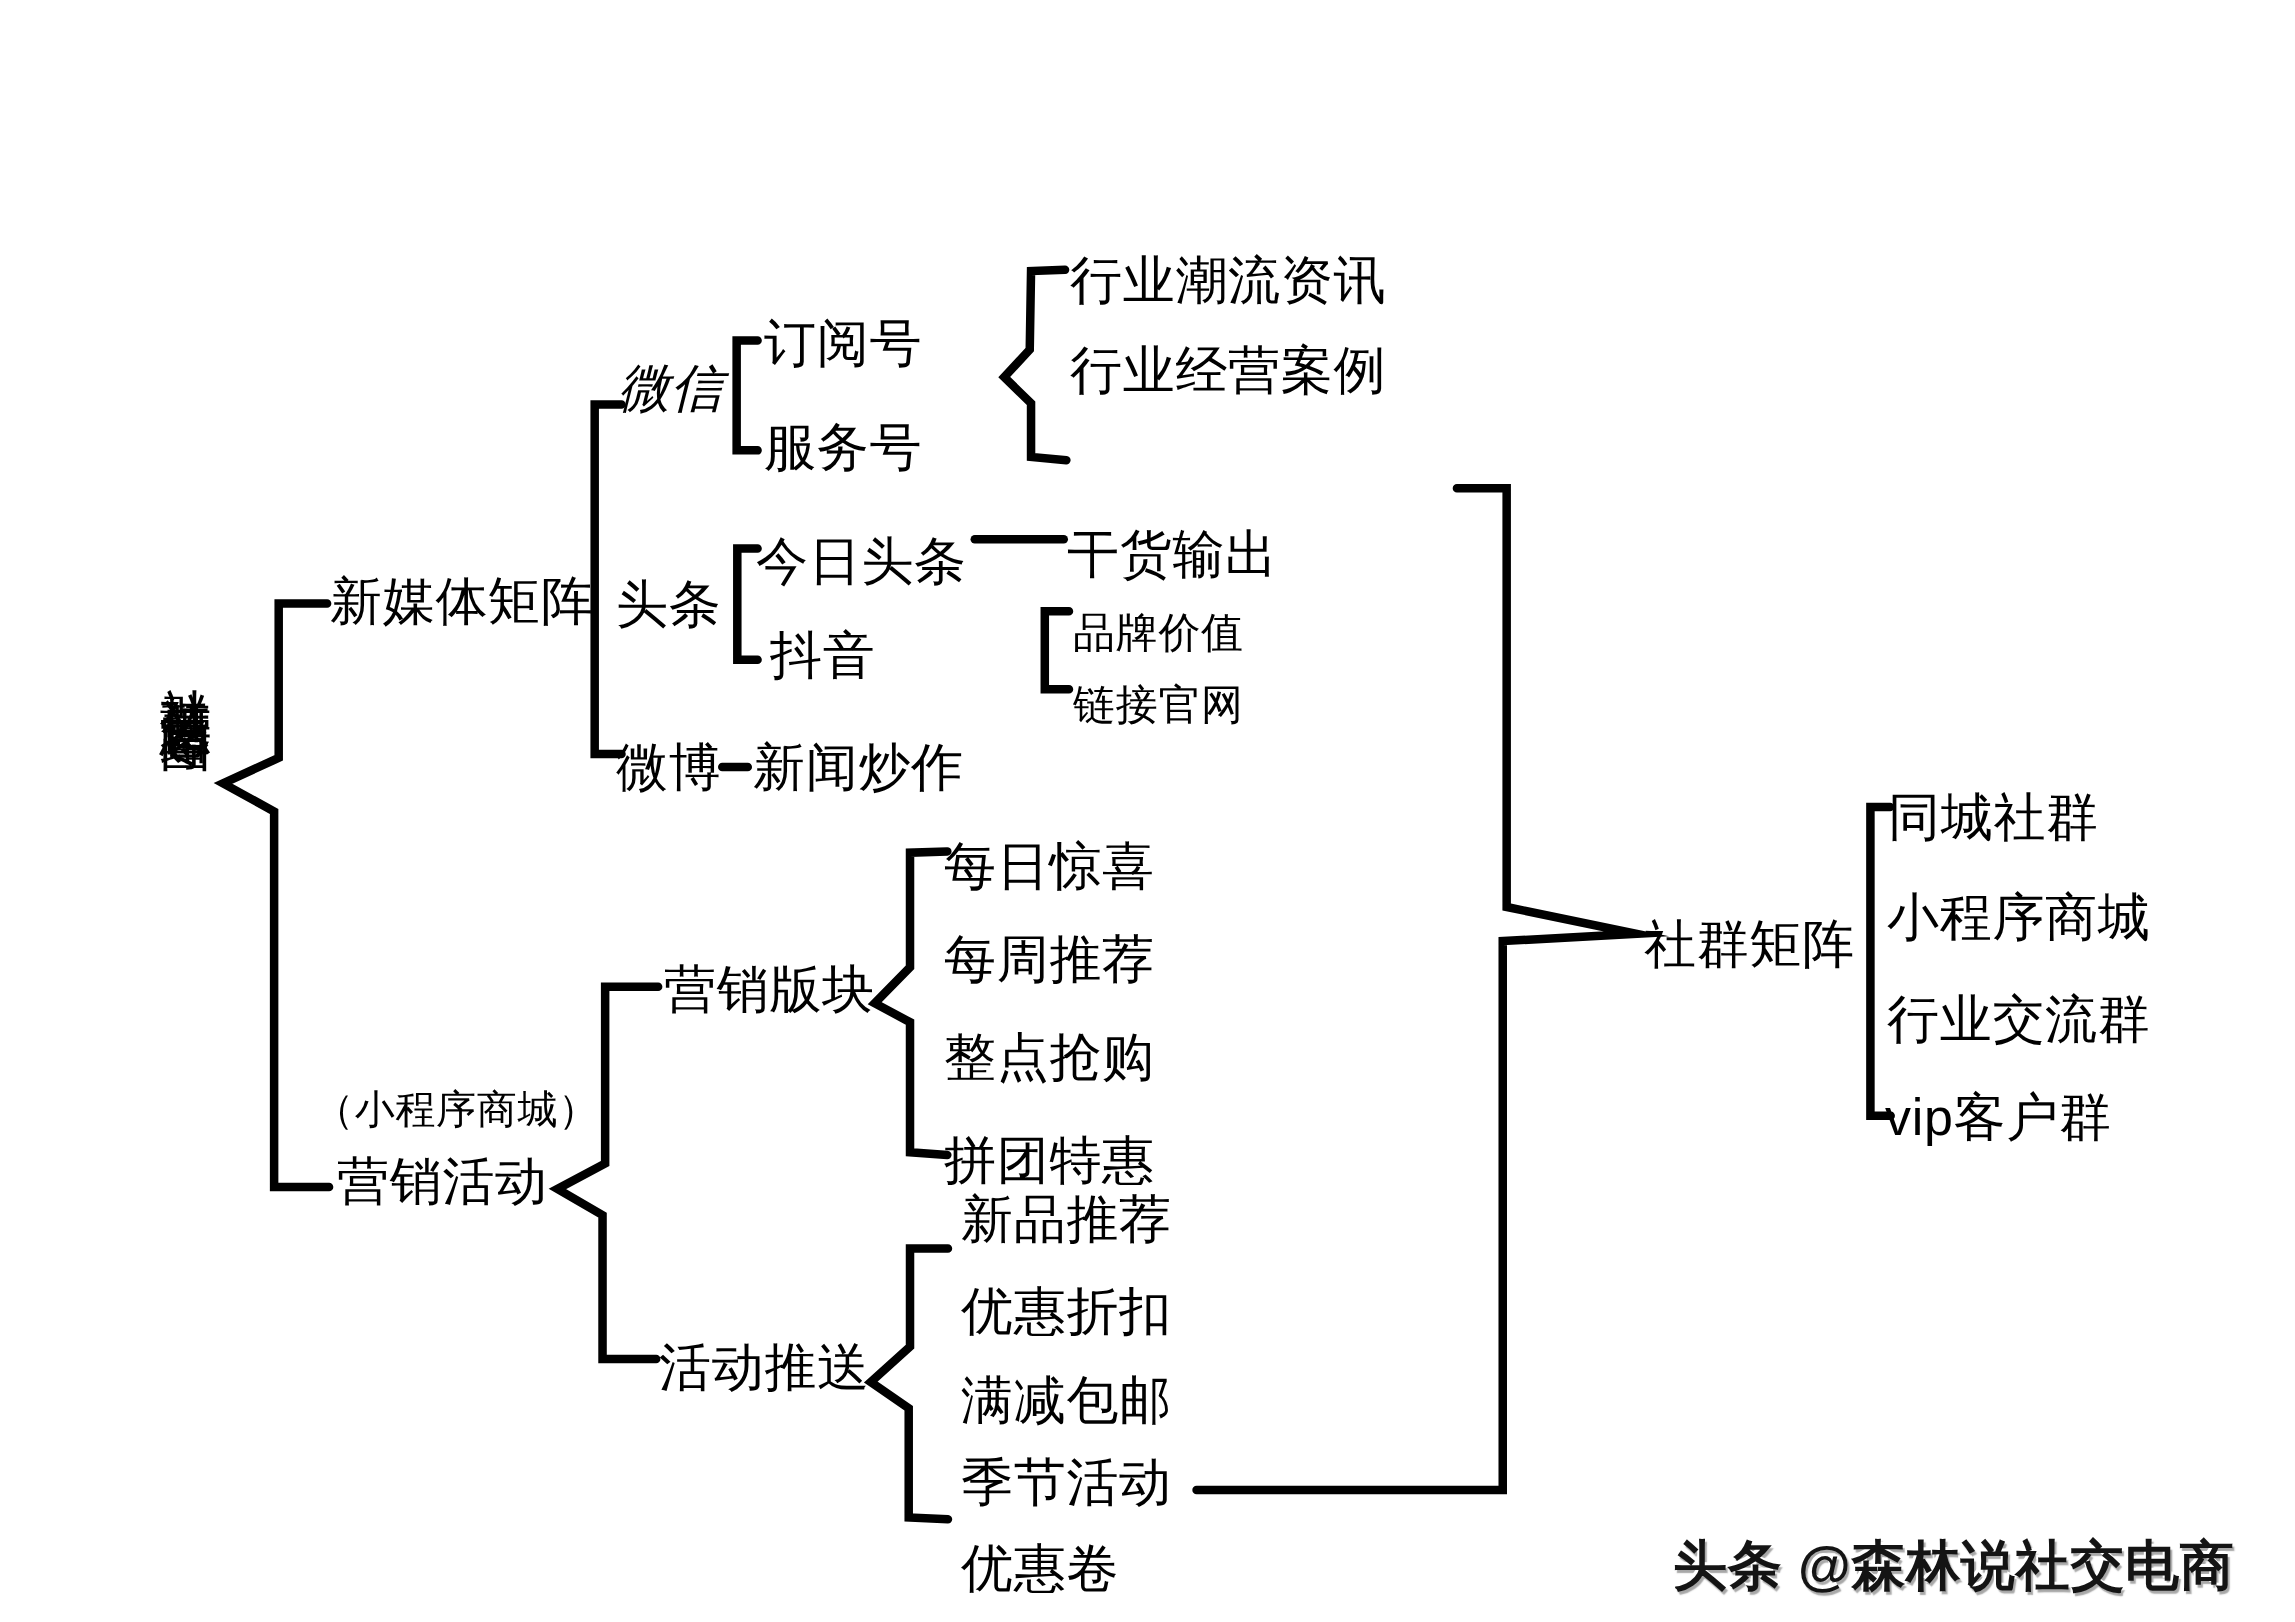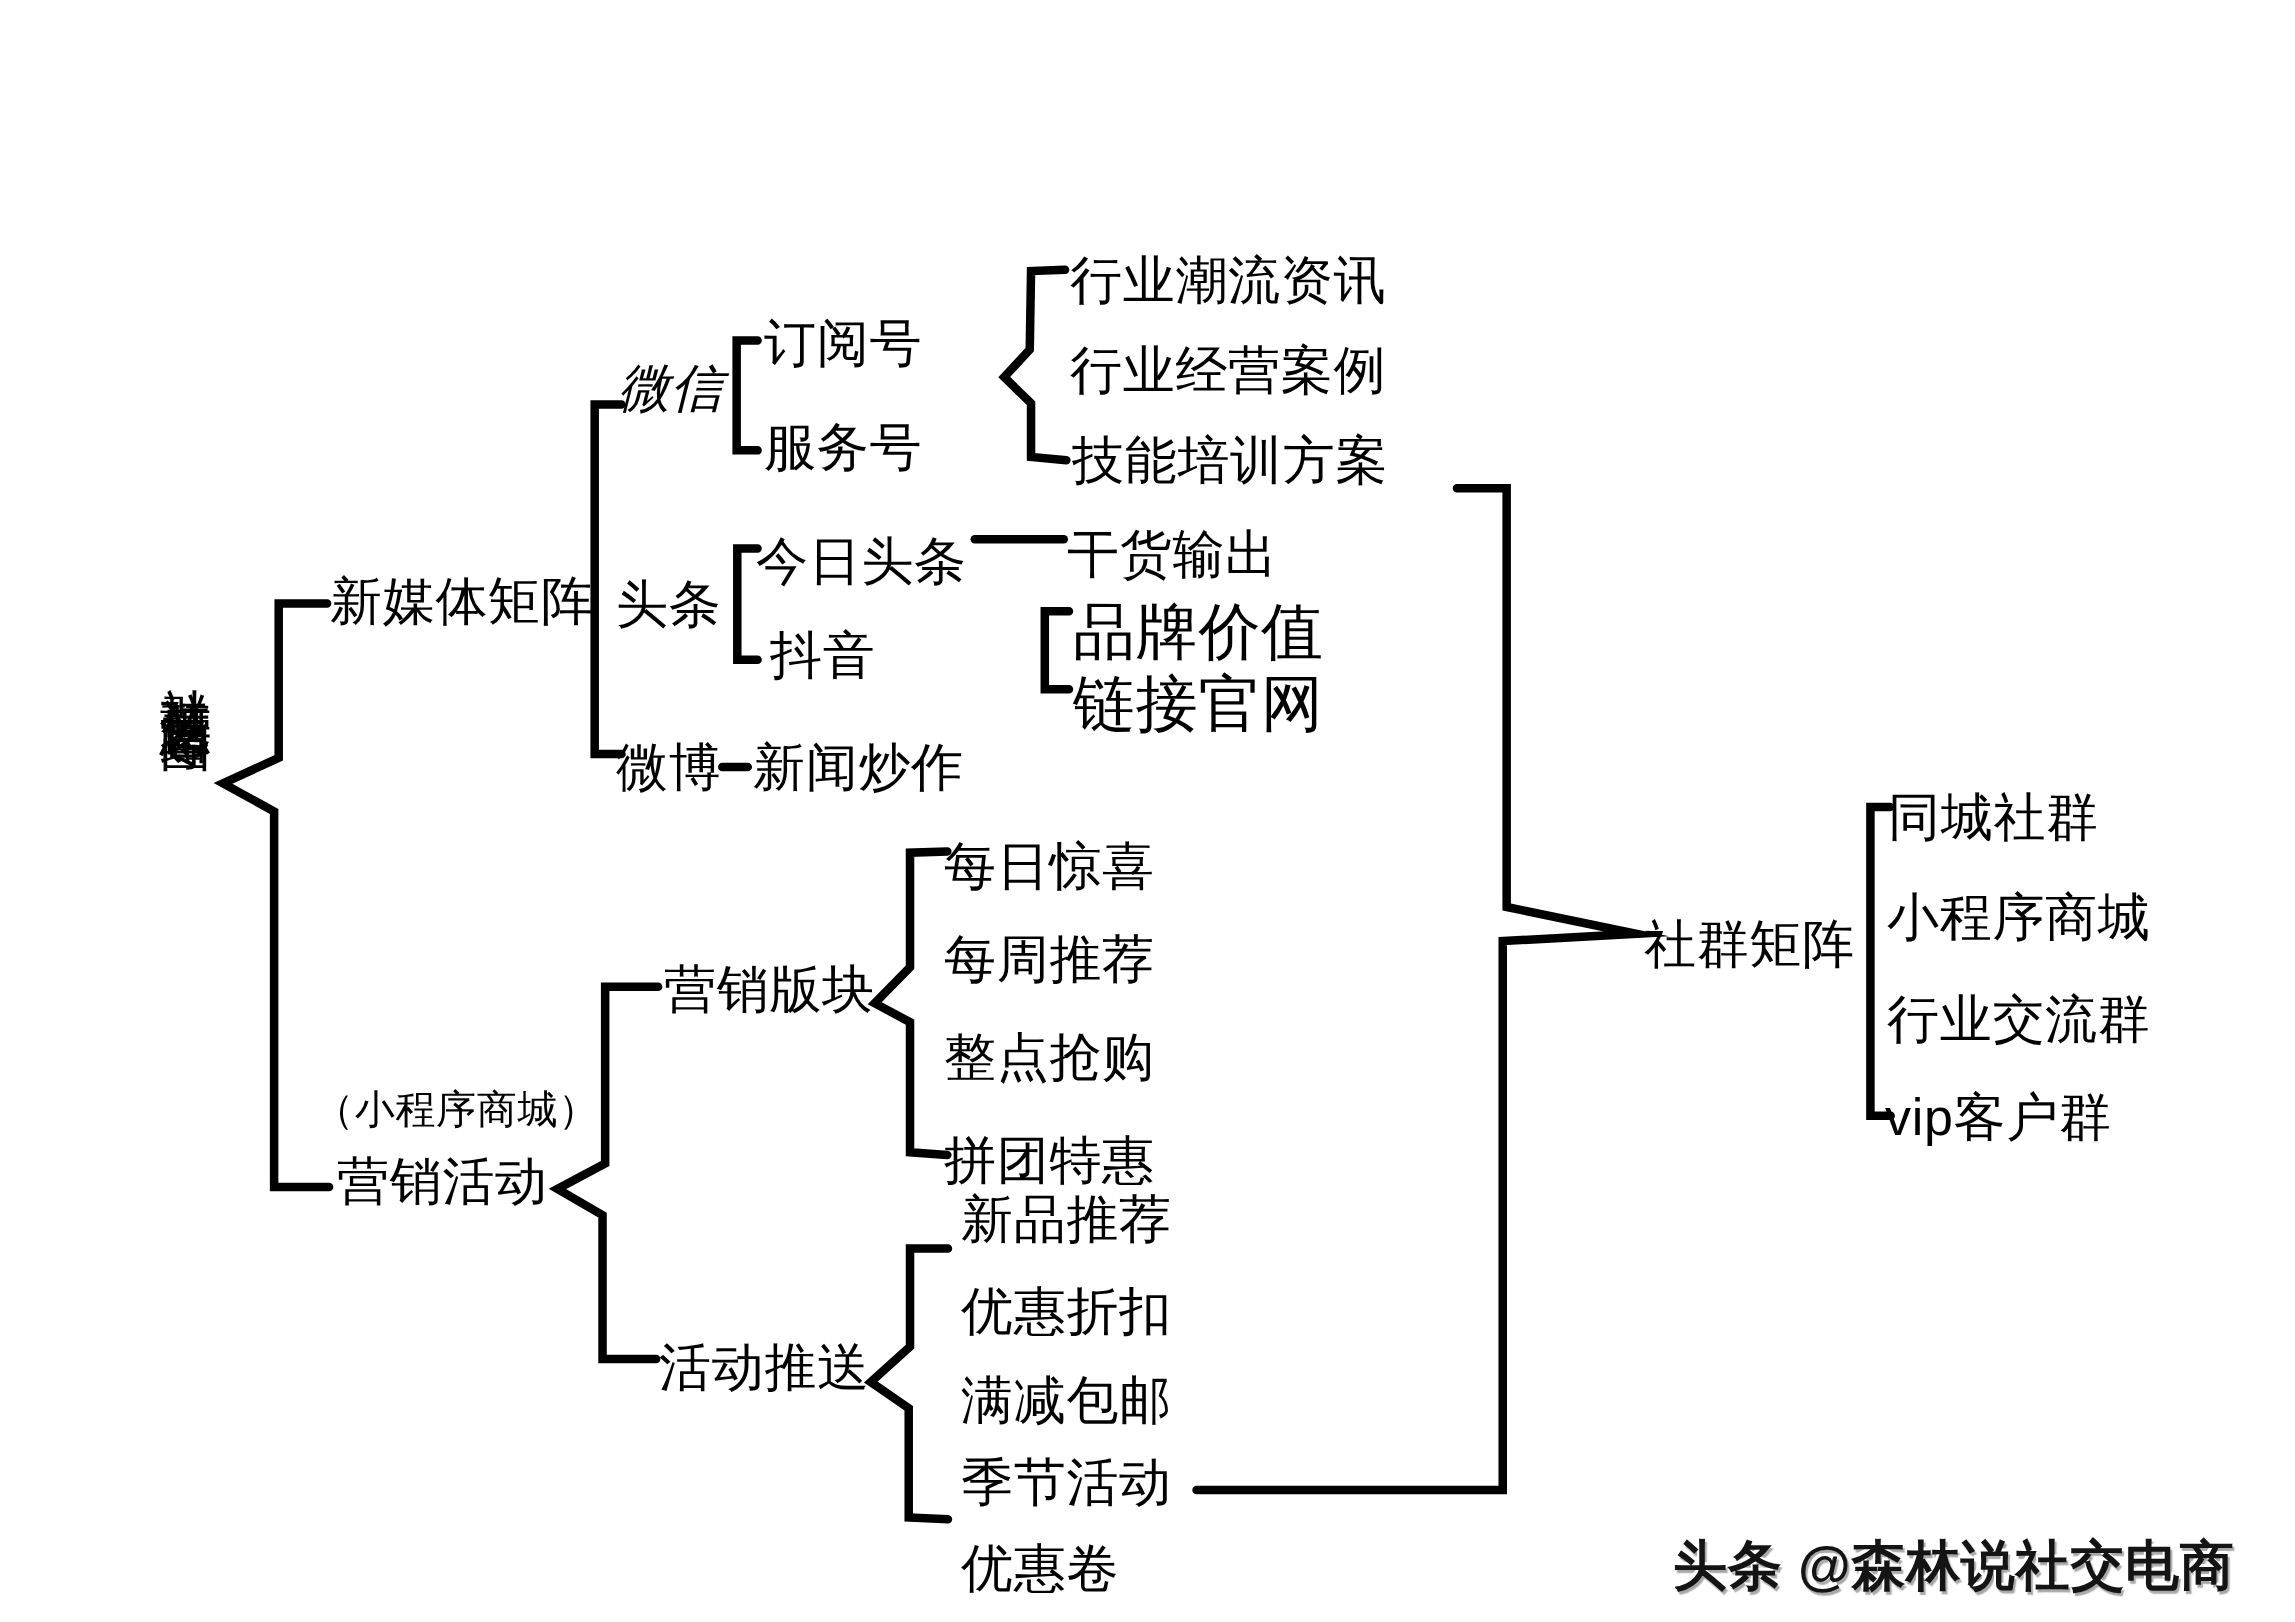--- a/index.html
+++ b/index.html
@@ -28,21 +28,21 @@
     line-height:1.08;
     letter-spacing:0.7px;
     color:#000;
   }
   .vert{
     writing-mode:vertical-rl;
     text-orientation:upright;
     letter-spacing:5.2px;
     line-height:1;
   }
-  .small{font-size:62px;}
+  .small{font-size:42px;margin-top:11px;}
   .paren{font-size:40px;}
   .wm{
     font-size:54px;
     font-weight:bold;
     color:#141414;
     text-shadow:-2px -2.6px 0 #ffffff, 2px 2.6px 1.3px rgba(0,0,0,0.35);
   }
 </style>
 </head>
 <body>
@@ -66,21 +66,20 @@
   </svg>
 
   <div class="lbl vert" style="left:160px;top:647px;">社群运营思路导图</div>
 
   <div class="lbl" style="left:330px;top:573px;">新媒体矩阵</div>
   <div class="lbl" style="left:618px;top:360px;font-style:italic;">微信</div>
   <div class="lbl" style="left:764px;top:315px;">订阅号</div>
   <div class="lbl" style="left:764px;top:419px;">服务号</div>
   <div class="lbl" style="left:1070px;top:252px;">行业潮流资讯</div>
   <div class="lbl" style="left:1070px;top:342px;">行业经营案例</div>
-  <div class="lbl" style="left:1072px;top:432px;">技能培训方案</div>
 
   <div class="lbl" style="left:616px;top:576px;">头条</div>
   <div class="lbl" style="left:756px;top:533px;text-align:right;">今日头条</div>
   <div class="lbl" style="left:1067px;top:526px;">干货输出</div>
   <div class="lbl" style="left:770px;top:627px;">抖音</div>
   <div class="lbl small" style="left:1073px;top:599px;">品牌价值</div>
   <div class="lbl small" style="left:1073px;top:671px;">链接官网</div>
 
   <div class="lbl" style="left:616px;top:739px;">微博</div>
   <div class="lbl" style="left:753px;top:739px;">新闻炒作</div>

